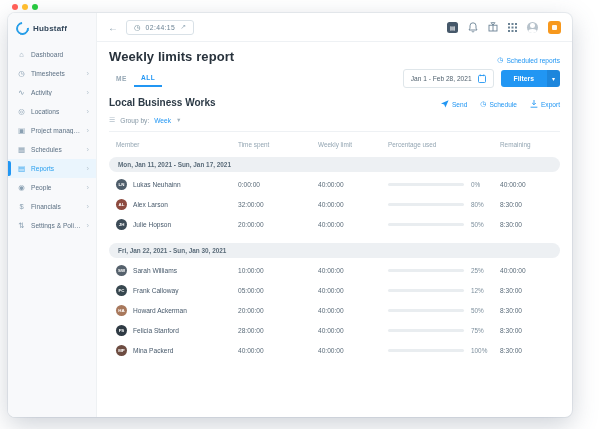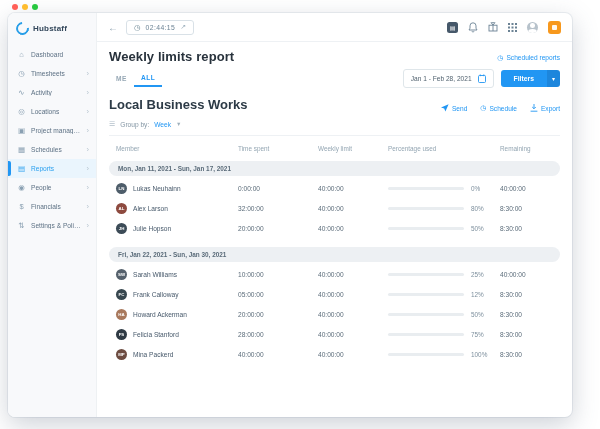--- a/index.html
+++ b/index.html
@@ -35,37 +35,37 @@
   .topbar-right{margin-left:auto;display:flex;align-items:center;gap:10px}
   .tb-dark{width:11px;height:11px;background:#46586a;border-radius:2.5px;color:#fff;font-size:6px;display:flex;align-items:center;justify-content:center;cursor:pointer}
   .tb-svg{display:block;cursor:pointer}
   .tb-person{width:11px;height:11px;border-radius:50%;background:#b7c2cb;position:relative;overflow:hidden;cursor:pointer}
   .tb-person i{position:absolute;left:3.2px;top:1.8px;width:4.6px;height:4.6px;border-radius:50%;background:#fff}
   .tb-person b{position:absolute;left:1px;top:7px;width:9px;height:6px;border-radius:50% 50% 0 0;background:#fff}
   .tb-org{width:13px;height:13px;border-radius:3px;display:flex;align-items:center;justify-content:center;cursor:pointer}
   .tb-org i{width:5px;height:5px;background:rgba(255,255,255,.92);border-radius:1px}
 
   .content{flex:1;padding:7px 12px 0;min-width:0}
-  .hdr-row{display:flex;align-items:center}
+  .hdr-row{display:flex;align-items:flex-end}
   .page-title{font-size:13px;font-weight:bold;color:#28323c;letter-spacing:.1px}
   .sched-link{margin-left:auto;display:flex;align-items:center;gap:3px;color:#2196f3;font-size:6.6px;cursor:pointer;margin-top:2px}
   .sched-link .c-ic{font-size:7px}
 
   .tabs-row{display:flex;align-items:center;margin-top:5px}
   .tab{font-size:6.6px;font-weight:bold;letter-spacing:.5px;color:#97a8b5;padding:4px 7px 4px;cursor:pointer}
   .tab.active{color:#2196f3;border-bottom:2px solid #2196f3}
   .tabs-right{margin-left:auto;display:flex;align-items:center;gap:7px}
   .date-field{display:flex;align-items:center;gap:6px;border:1px solid #dfe6ea;border-radius:3px;padding:4px 7px;cursor:pointer}
   .date-field .d-val{font-size:6.6px;color:#51626f;white-space:nowrap}
   .filters-btn{display:flex;cursor:pointer}
   .filters-main{background:#2196f3;color:#fff;font-size:6.8px;font-weight:bold;padding:5px 13px;border-radius:3px 0 0 3px}
   .filters-caret{background:#1d86dc;color:#fff;font-size:6px;padding:5px 5px;border-radius:0 3px 3px 0;display:flex;align-items:center}
 
   .org-row{display:flex;align-items:flex-end;margin-top:9px}
-  .org-name{font-size:13px;font-weight:bold;color:#2c3a46}
+  .org-name{font-size:10px;font-weight:bold;color:#2c3a46}
   .org-actions{margin-left:auto;display:flex;align-items:center;gap:13px}
   .act-link{display:flex;align-items:center;gap:3px;color:#2196f3;font-size:6.6px;cursor:pointer}
 
   .groupby-row{display:flex;align-items:center;gap:5px;margin-top:8px;padding-bottom:7px;border-bottom:1px solid #eef1f4}
   .gb-ic{color:#b4c1cb;font-size:7px}
   .gb-label{font-size:6.6px;color:#8496a4}
   .gb-value{font-size:6.6px;color:#2196f3;cursor:pointer}
   .gb-caret{font-size:5.5px;color:#9fb0bc}
 
   

